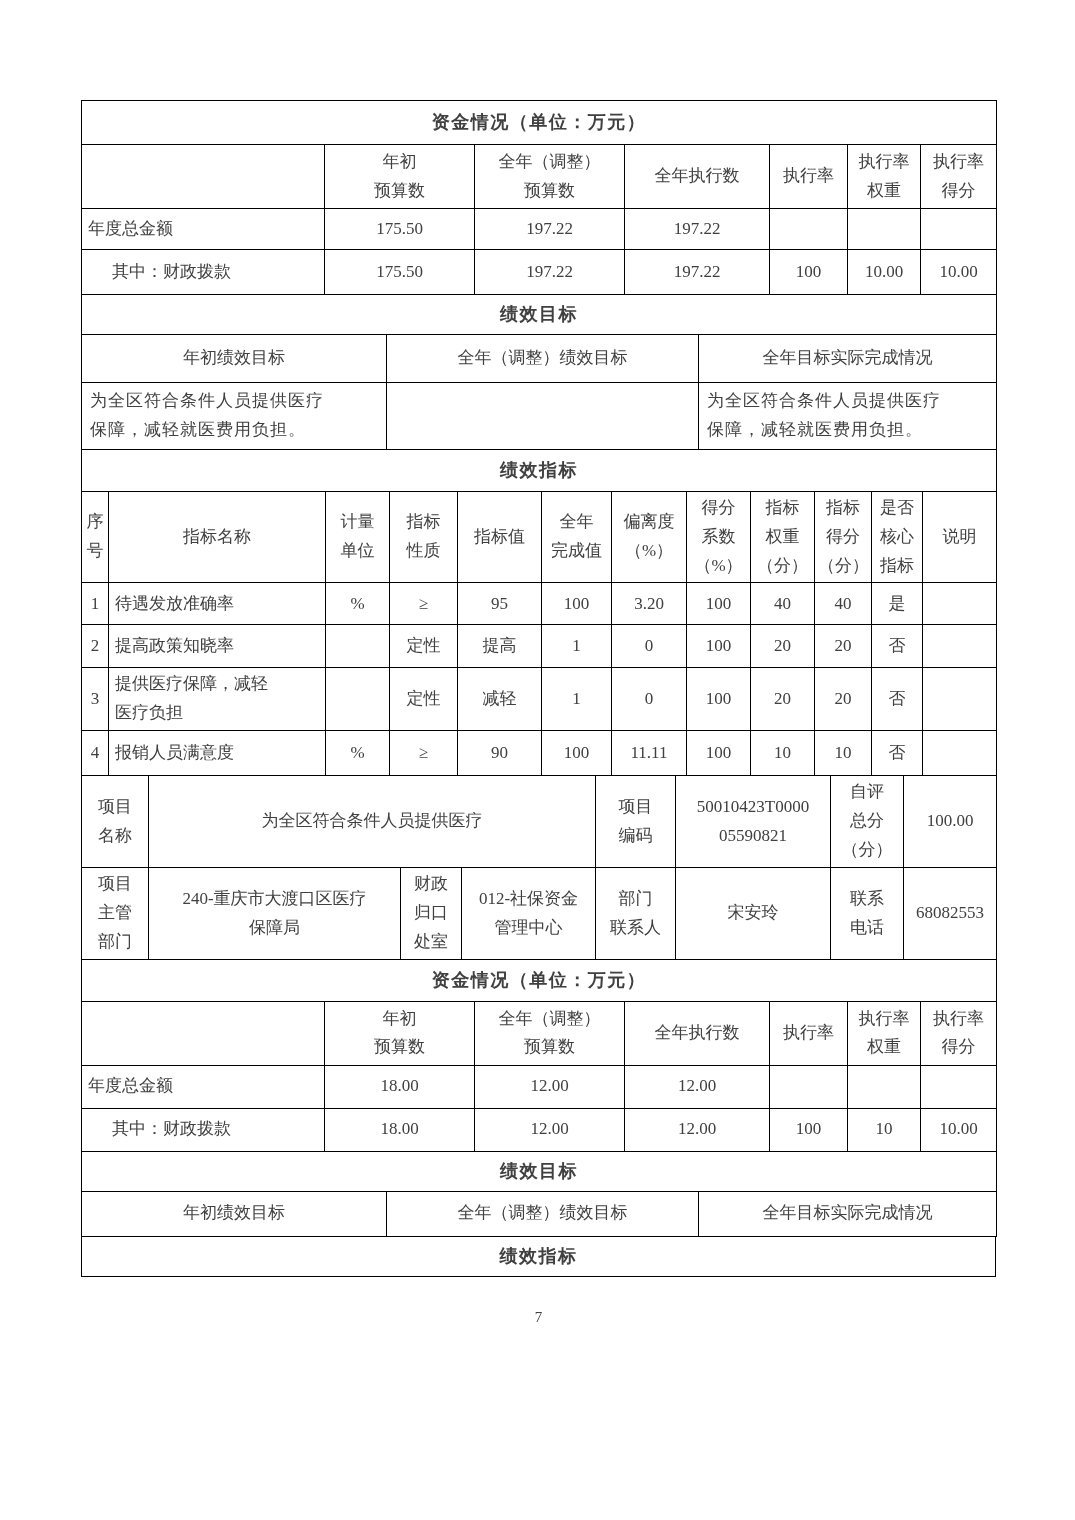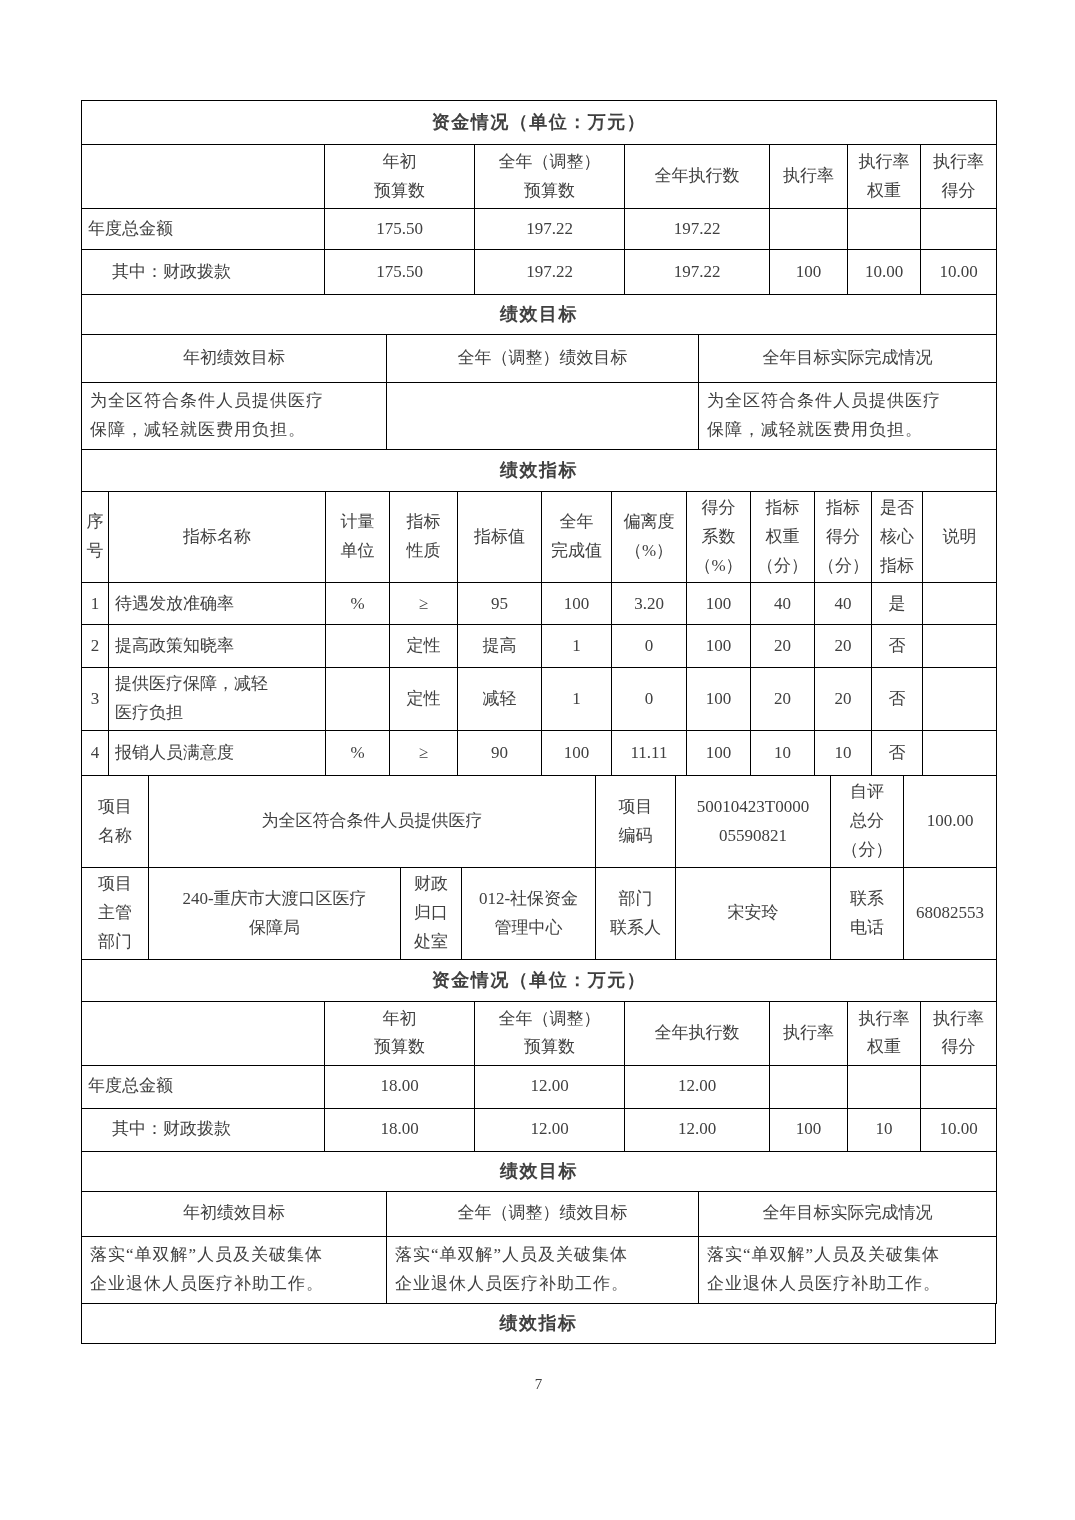--- a/index.html
+++ b/index.html
@@ -316,28 +316,20 @@
         </colgroup>
       <tbody>
           <tr class="band" style="height:40px">
         <td colspan="3">绩效目标</td>
       </tr>
       <tr style="height:45px">
         <td>年初绩效目标</td>
         <td>全年（调整）绩效目标</td>
         <td>全年目标实际完成情况</td>
       </tr>
-      <tr style="height:62px">
-        <td class="goal">落实“单双解”人员及关破集体
-企业退休人员医疗补助工作。</td>
-        <td class="goal">落实“单双解”人员及关破集体
-企业退休人员医疗补助工作。</td>
-        <td class="goal">落实“单双解”人员及关破集体
-企业退休人员医疗补助工作。</td>
-      </tr>
     </tbody>
       </table>
 
     <table>
       <tbody>
           <tr class="band" style="height:40px">
         <td>绩效指标</td>
       </tr>
     </tbody>
       </table>

